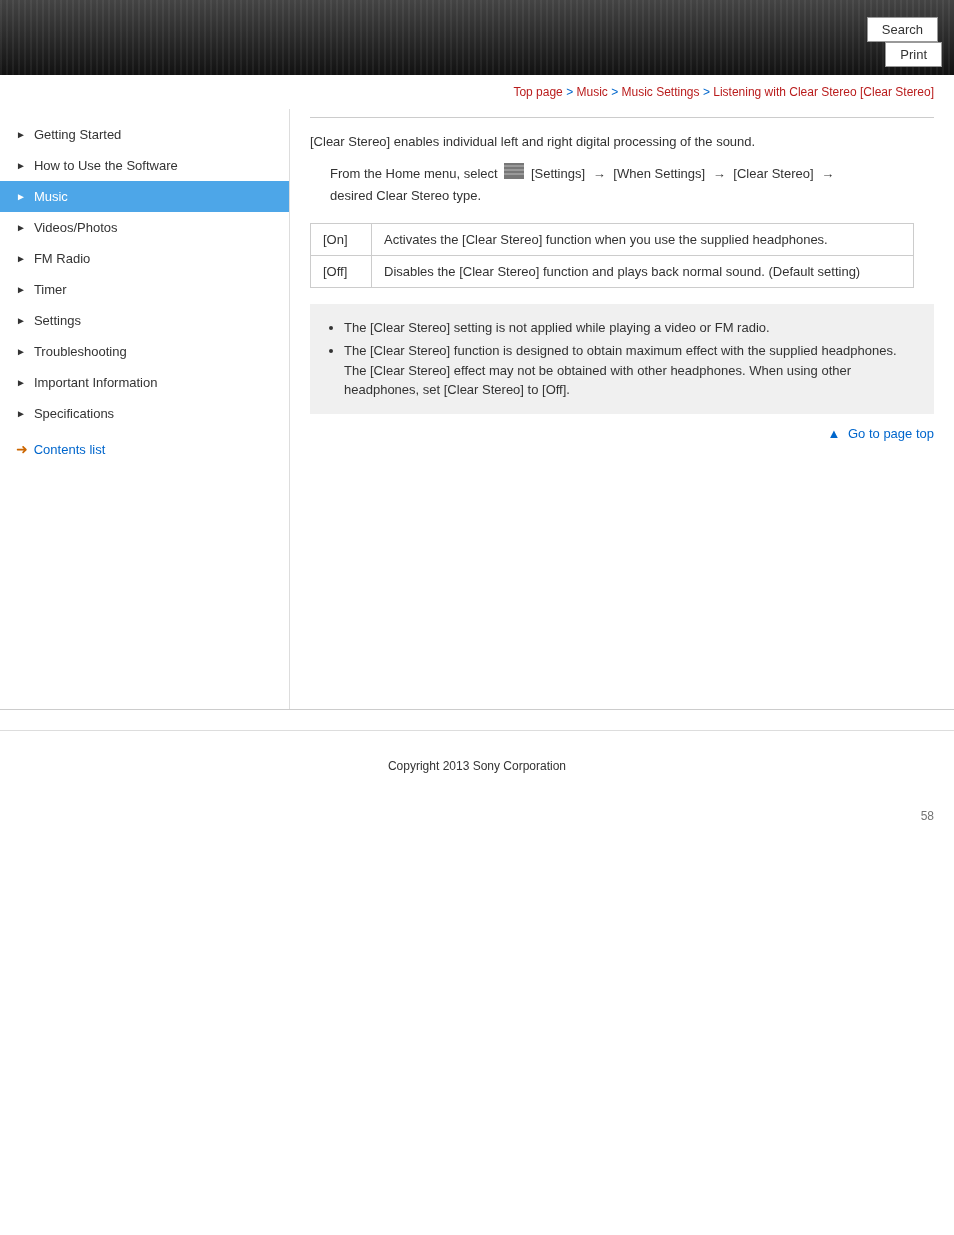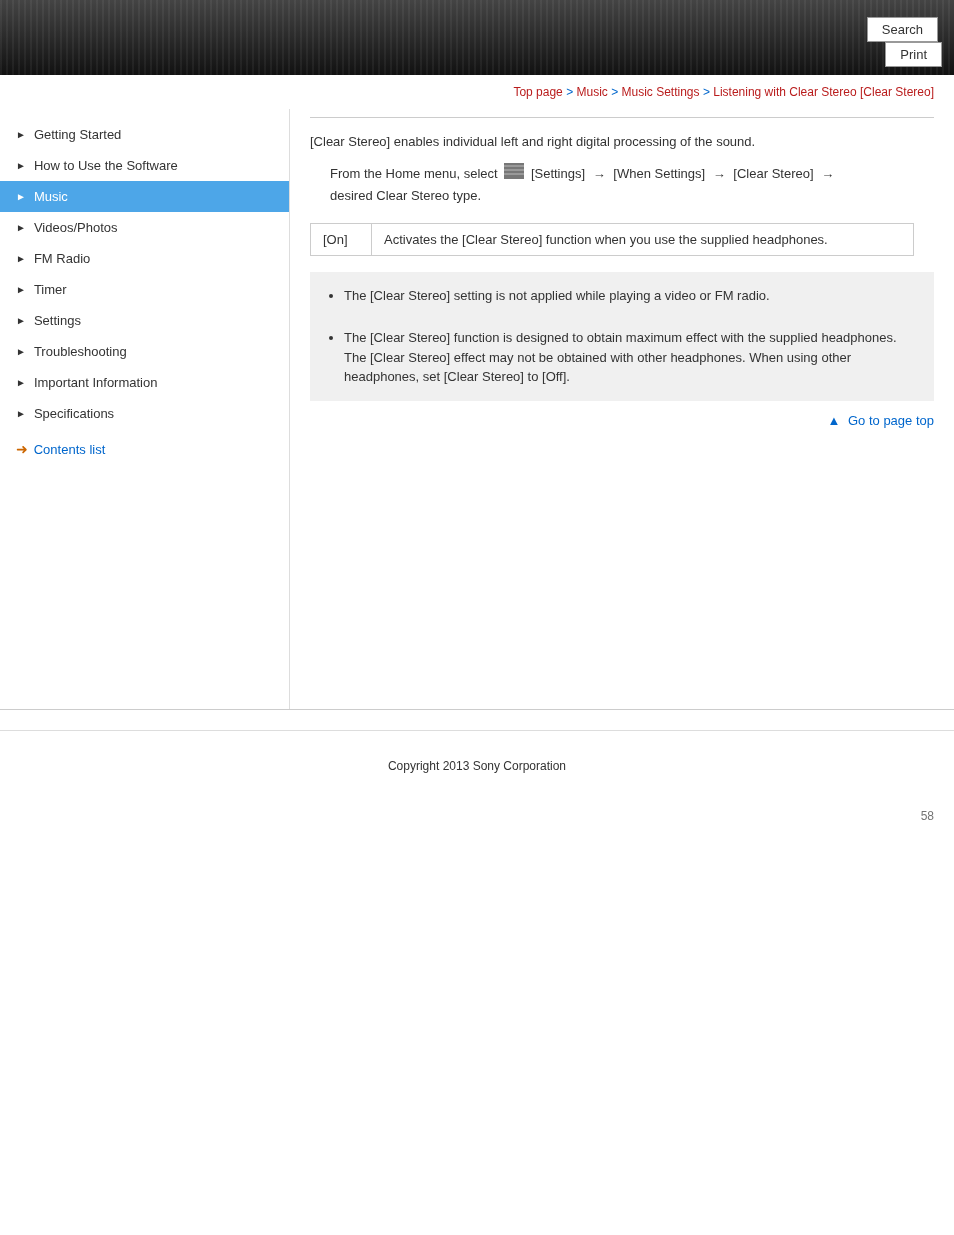--- a/index.html
+++ b/index.html
@@ -150,21 +150,21 @@
       padding: 14px 18px;
       margin-top: 6px;
     }
     .notes-box ul {
       list-style: disc;
       padding-left: 16px;
     }
     .notes-box ul li {
       font-size: 13px;
       line-height: 1.5;
-      margin-bottom: 23px;
+      margin-bottom: 4px;
       color: #333;
     }
     .notes-box ul li:last-child { margin-bottom: 0; }
 
     
     .page-top-link {
       text-align: right;
       margin-top: 12px;
       font-size: 13px;
     }
@@ -288,20 +288,24 @@
       <br>
       <span>desired Clear Stereo type.</span>
     </div>
 
     <table class="settings-table">
       <tbody>
           <tr>
         <td class="label-cell">[On]</td>
         <td>Activates the [Clear Stereo] function when you use the supplied headphones.</td>
       </tr>
+      <tr>
+        <td class="label-cell">[Off]</td>
+        <td>Disables the [Clear Stereo] function and plays back normal sound. (Default setting)</td>
+      </tr>
     </tbody>
       </table>
 
     <div class="notes-box">
       <ul>
         <li>The [Clear Stereo] setting is not applied while playing a video or FM radio.</li>
         <li>The [Clear Stereo] function is designed to obtain maximum effect with the supplied headphones. The [Clear Stereo] effect may not be obtained with other headphones. When using other headphones, set [Clear Stereo] to [Off].</li>
       </ul>
     </div>
 

